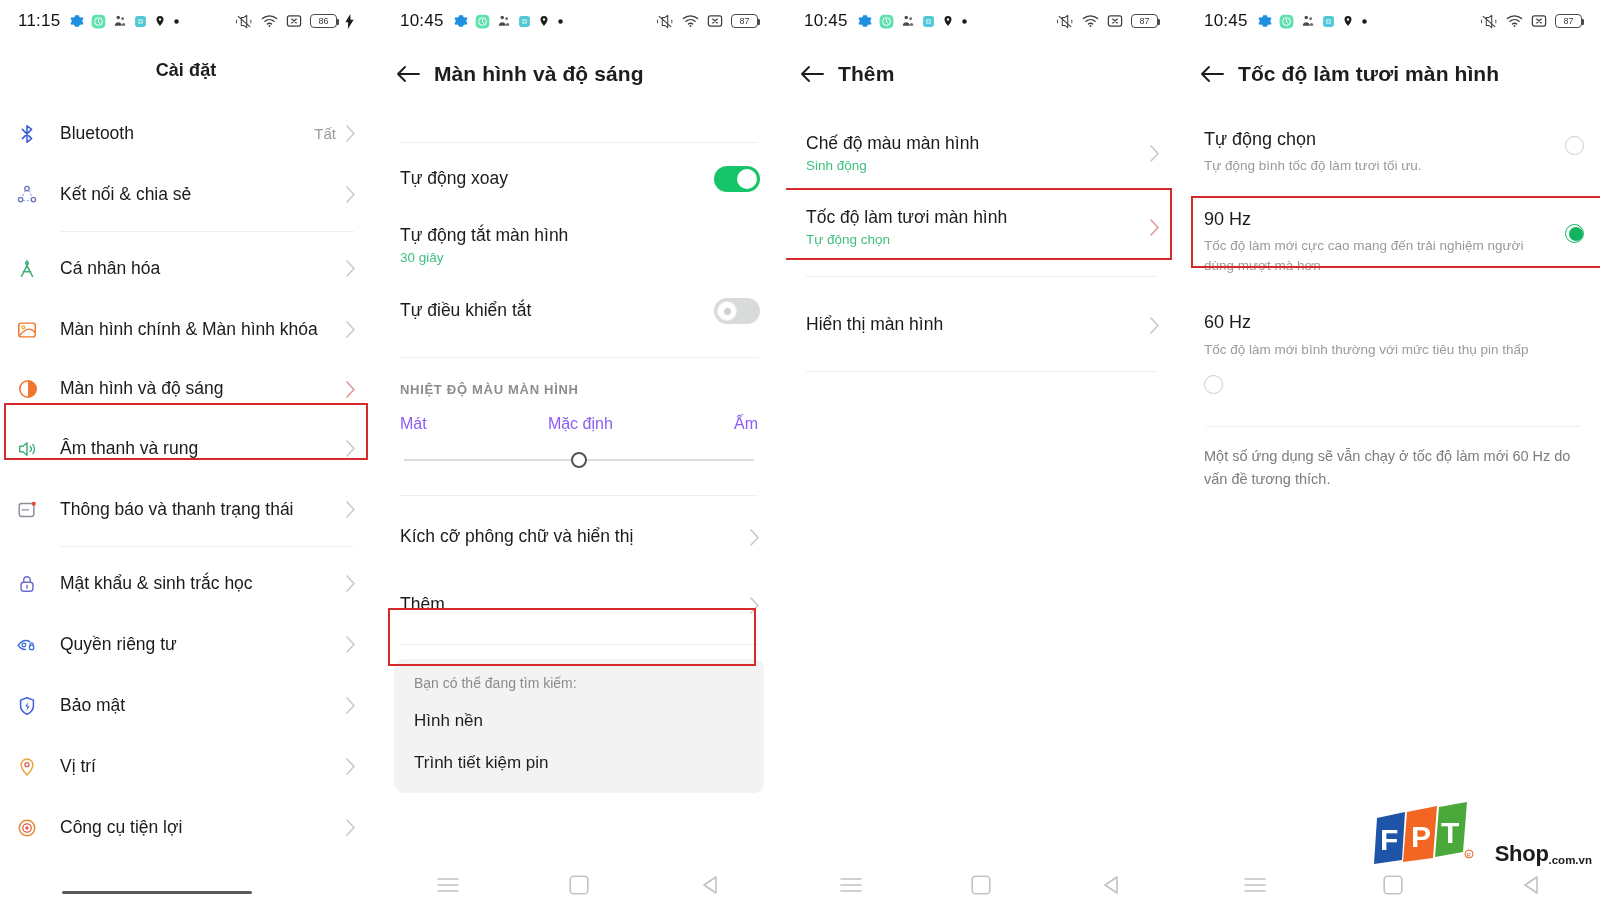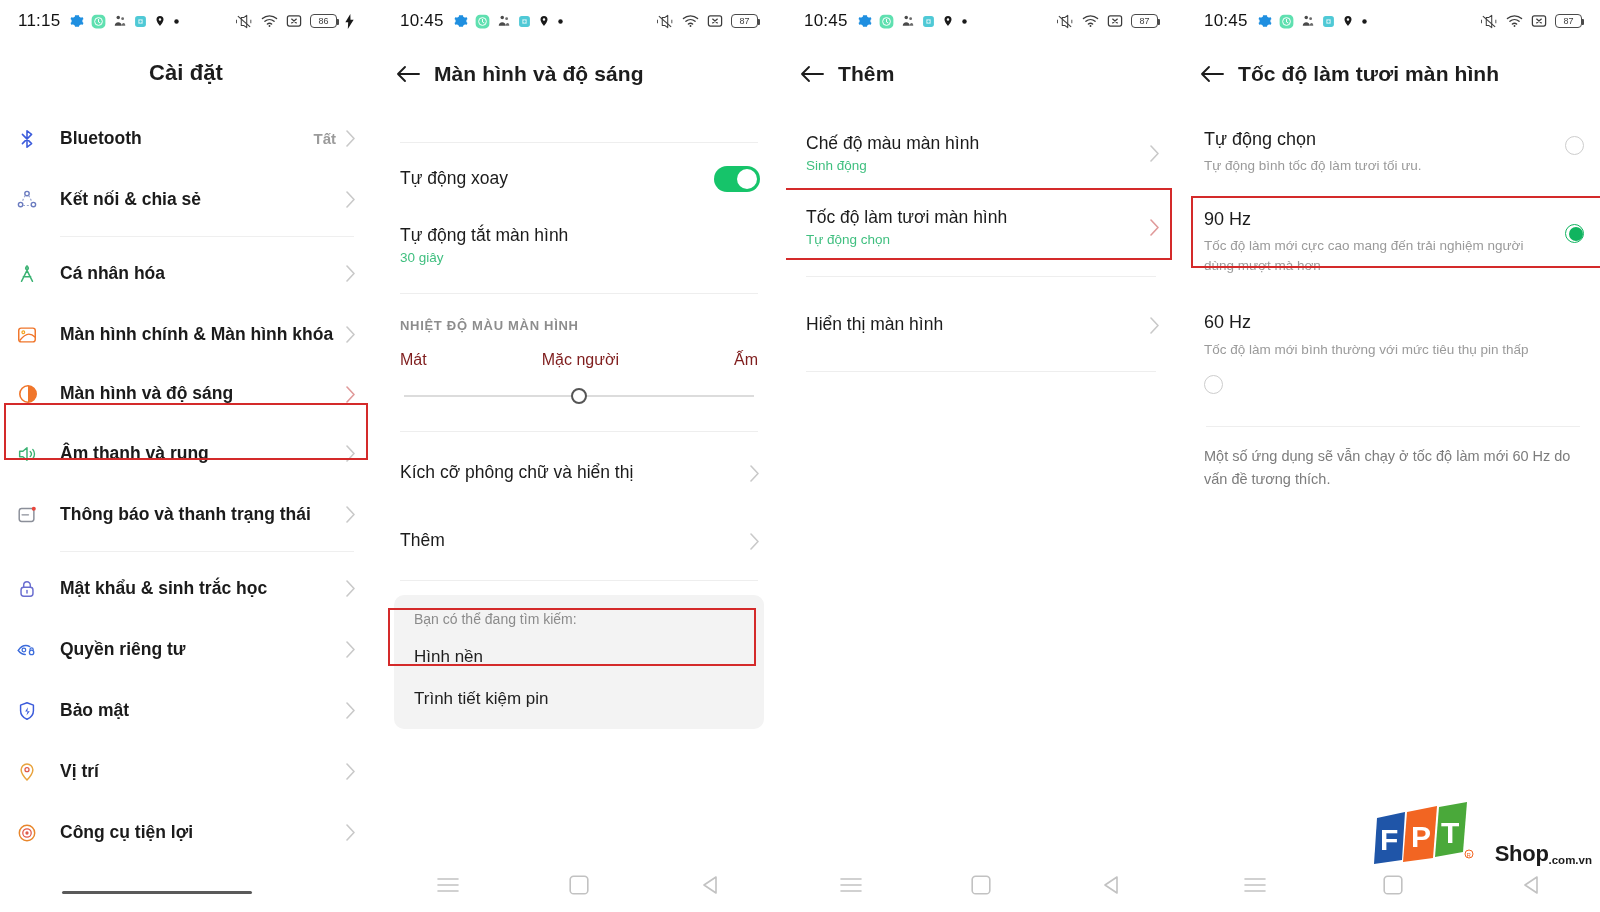--- a/index.html
+++ b/index.html
@@ -50,24 +50,24 @@
   .batt::after {
     content:""; position:absolute; right:-3px; top:4px;
     width:2px; height:6px; background:#4a4a4a; border-radius:0 1px 1px 0;
   }
 
   
   .title-row { display:flex; align-items:center; padding: 18px 0 12px 0; }
   .title-center { justify-content:center; }
   .back-btn { width: 52px; display:flex; justify-content:center; align-items:center; }
   .page-title { font-size: 21px; font-weight: 700; color: #1d1d1d; letter-spacing:.1px; }
-  .title-center .page-title { font-size: 22px; }
-
-  
-  .list { padding: 0; font-weight: bold; }
+  .title-center .page-title { font-size: 18px; }
+
+  
+  .list { padding: 0; }
   .row {
     display: flex; align-items: center;
     min-height: 61px;
     padding: 0 16px 0 16px;
     position: relative;
   }
   .row .ico { width: 44px; flex:0 0 44px; display:flex; align-items:center; justify-content:flex-start; }
   .row .labels { flex:1; display:flex; flex-direction:column; justify-content:center; }
   .row .lbl { font-size: 17.5px; color: #1b1b1b; line-height: 1.25; }
   .row .sub { font-size: 13.5px; color: #3fbf7f; margin-top: 3px; }
@@ -86,21 +86,21 @@
   .toggle.off { background: #d9dbda; }
   .toggle .knob { position:absolute; top:3px; width:20px; height:20px; border-radius:50%; background:#fff; }
   .toggle.on .knob { right:3px; }
   .toggle.off .knob { left:3px; border:1px solid #ececec; }
   .toggle.off .knob::after{content:"";position:absolute;left:6px;top:6px;width:7px;height:7px;border-radius:50%;background:#cfd1d0;}
 
   
   .sect { font-size: 13px; color:#8d8d8d; letter-spacing:.7px; padding: 10px 18px 4px 18px; font-weight:600;}
 
   
-  .slider-labels { display:flex; justify-content:space-between; padding: 6px 18px 0 18px; font-size:16px; color:#7f1d1d;text-align:center;}
+  .slider-labels { display:flex; justify-content:space-between; padding: 6px 18px 0 18px; font-size:16px; color:#8b5cf6;text-align:center;}
   .slider-track { position:relative; margin: 18px 22px 0 22px; height: 18px; }
   .slider-track .bar { position:absolute; top:8px; left:0; right:0; height:1.5px; background:#dcdcdc; }
   .slider-track .thumb {
     position:absolute; top:1px; left:50%; transform:translateX(-50%);
     width:16px;height:16px;border-radius:50%;background:#fff;border:2px solid #555;
   }
 
   
   .sugg {
     margin: 14px 12px 0 12px; background:#f3f3f3; border-radius:10px;
@@ -498,28 +498,36 @@
         </span>
     </div>
 
     <div class="row" style="min-height:68px;padding-left:18px;">
       <span class="labels">
         <span class="lbl">Tự động tắt màn hình</span>
         <span class="sub">30 giây</span>
       </span>
     </div>
 
+    <div class="row" style="min-height:64px;padding-left:18px;">
+      <span class="labels">
+          <span class="lbl">Tự điều khiển tắt</span>
+        </span>
+      <span class="toggle off">
+          <span class="knob"></span>
+        </span>
+    </div>
 
     <div class="divider-full" style="margin-top:14px;"></div>
 
     <div class="sect" style="padding-top:20px;">NHIỆT ĐỘ MÀU MÀN HÌNH</div>
 
     <div class="slider-labels" style="padding-top:14px;">
       <span>Mát</span>
-      <span>Mặc người</span>
+      <span>Mặc định</span>
       <span>Ấm</span>
     </div>
     <div class="slider-track">
       <span class="bar"></span>
       <span class="thumb"></span>
     </div>
 
     <div class="divider-full" style="margin-top:26px;"></div>
 
     <div class="row" style="min-height:74px;padding-left:18px;gap:44px;">

